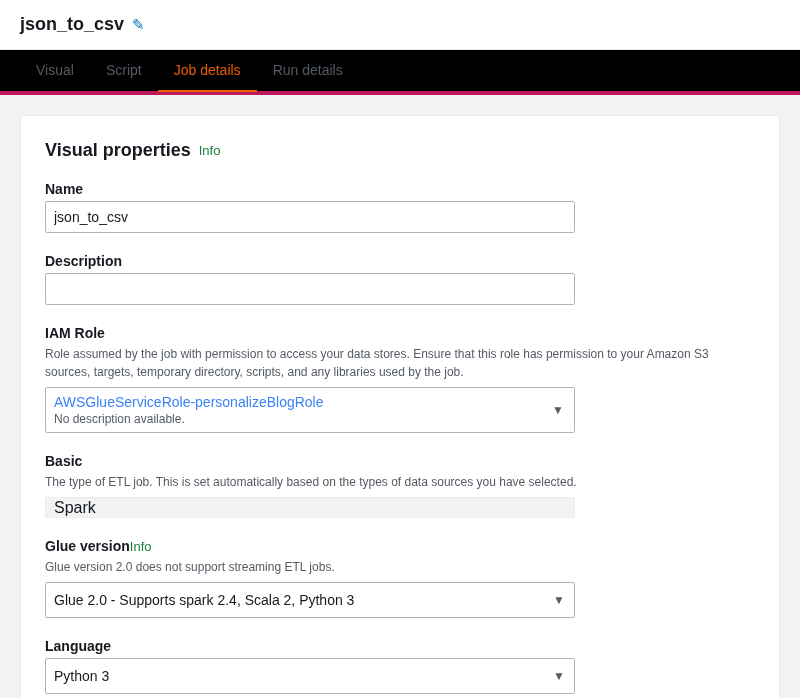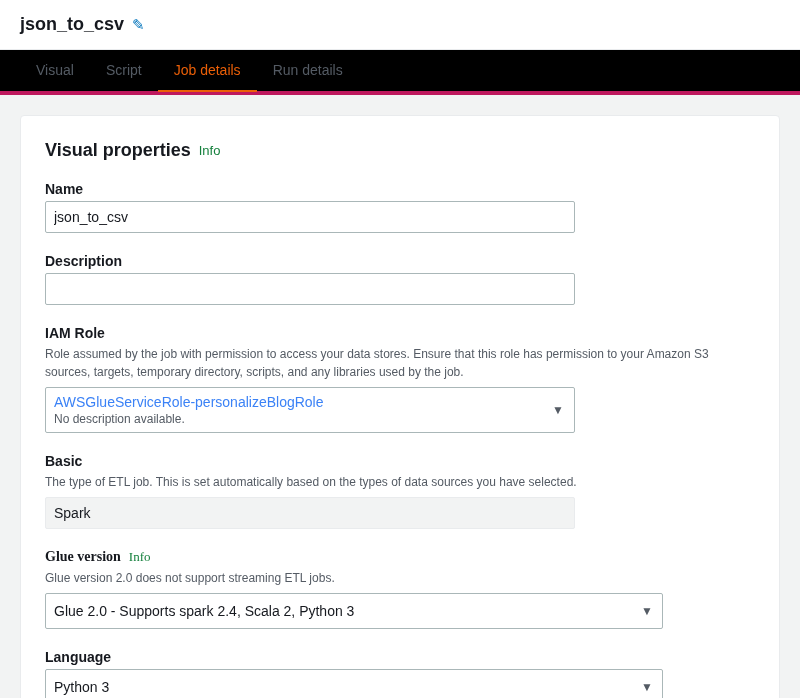--- a/index.html
+++ b/index.html
@@ -108,21 +108,21 @@
       border-radius: 2px;
       padding: 0 8px;
       font-size: 14px;
       color: #16191f;
       background: #fff;
       outline: none;
     }
 
     .form-select-wrapper {
       position: relative;
-      width: 618px;
+      width: 530px;
     }
     .form-select {
       width: 100%;
       height: 36px;
       border: 1px solid #aab7b8;
       border-radius: 2px;
       padding: 0 32px 0 8px;
       font-size: 14px;
       color: #16191f;
       background: #fff;
@@ -165,38 +165,36 @@
       right: 10px;
       top: 50%;
       transform: translateY(-50%);
       color: #545b64;
       font-size: 12px;
     }
 
     
     .type-display {
       width: 530px;
-      height: 32px;
+      height: 21px;
       border: 1px solid #e9ebed;
       border-radius: 2px;
       padding: 0 8px;
-      font-size: 14px;
+      font-size: 16px;
       color: #16191f;
       background: #f2f3f3;
       display: flex;
       align-items: center;
     }
 
     
     .glue-label-row {
       display: flex;
       align-items: center;
-      gap: 8px;
       margin-bottom: 4px;
-      font-family: Liberation Serif, serif;
     }
   </style>
 </head>
 <body>
 
 <div class="header">
   <span class="header-title">json_to_csv</span>
   <span class="edit-icon" title="Edit">✎</span>
 </div>
 

